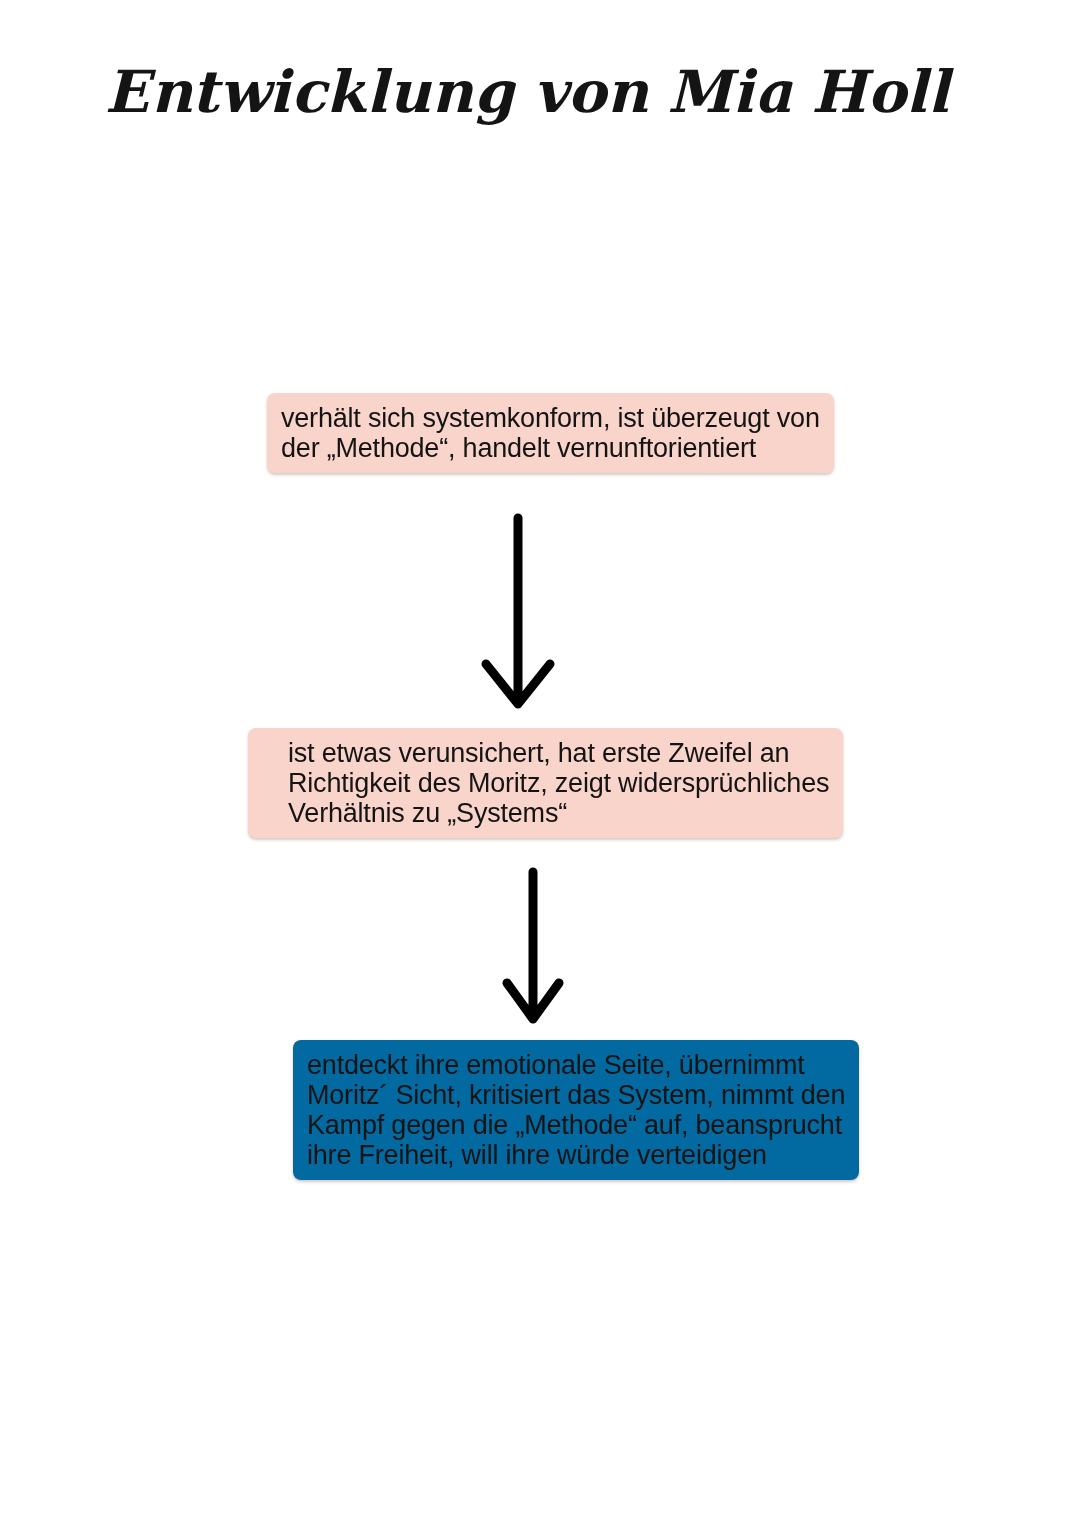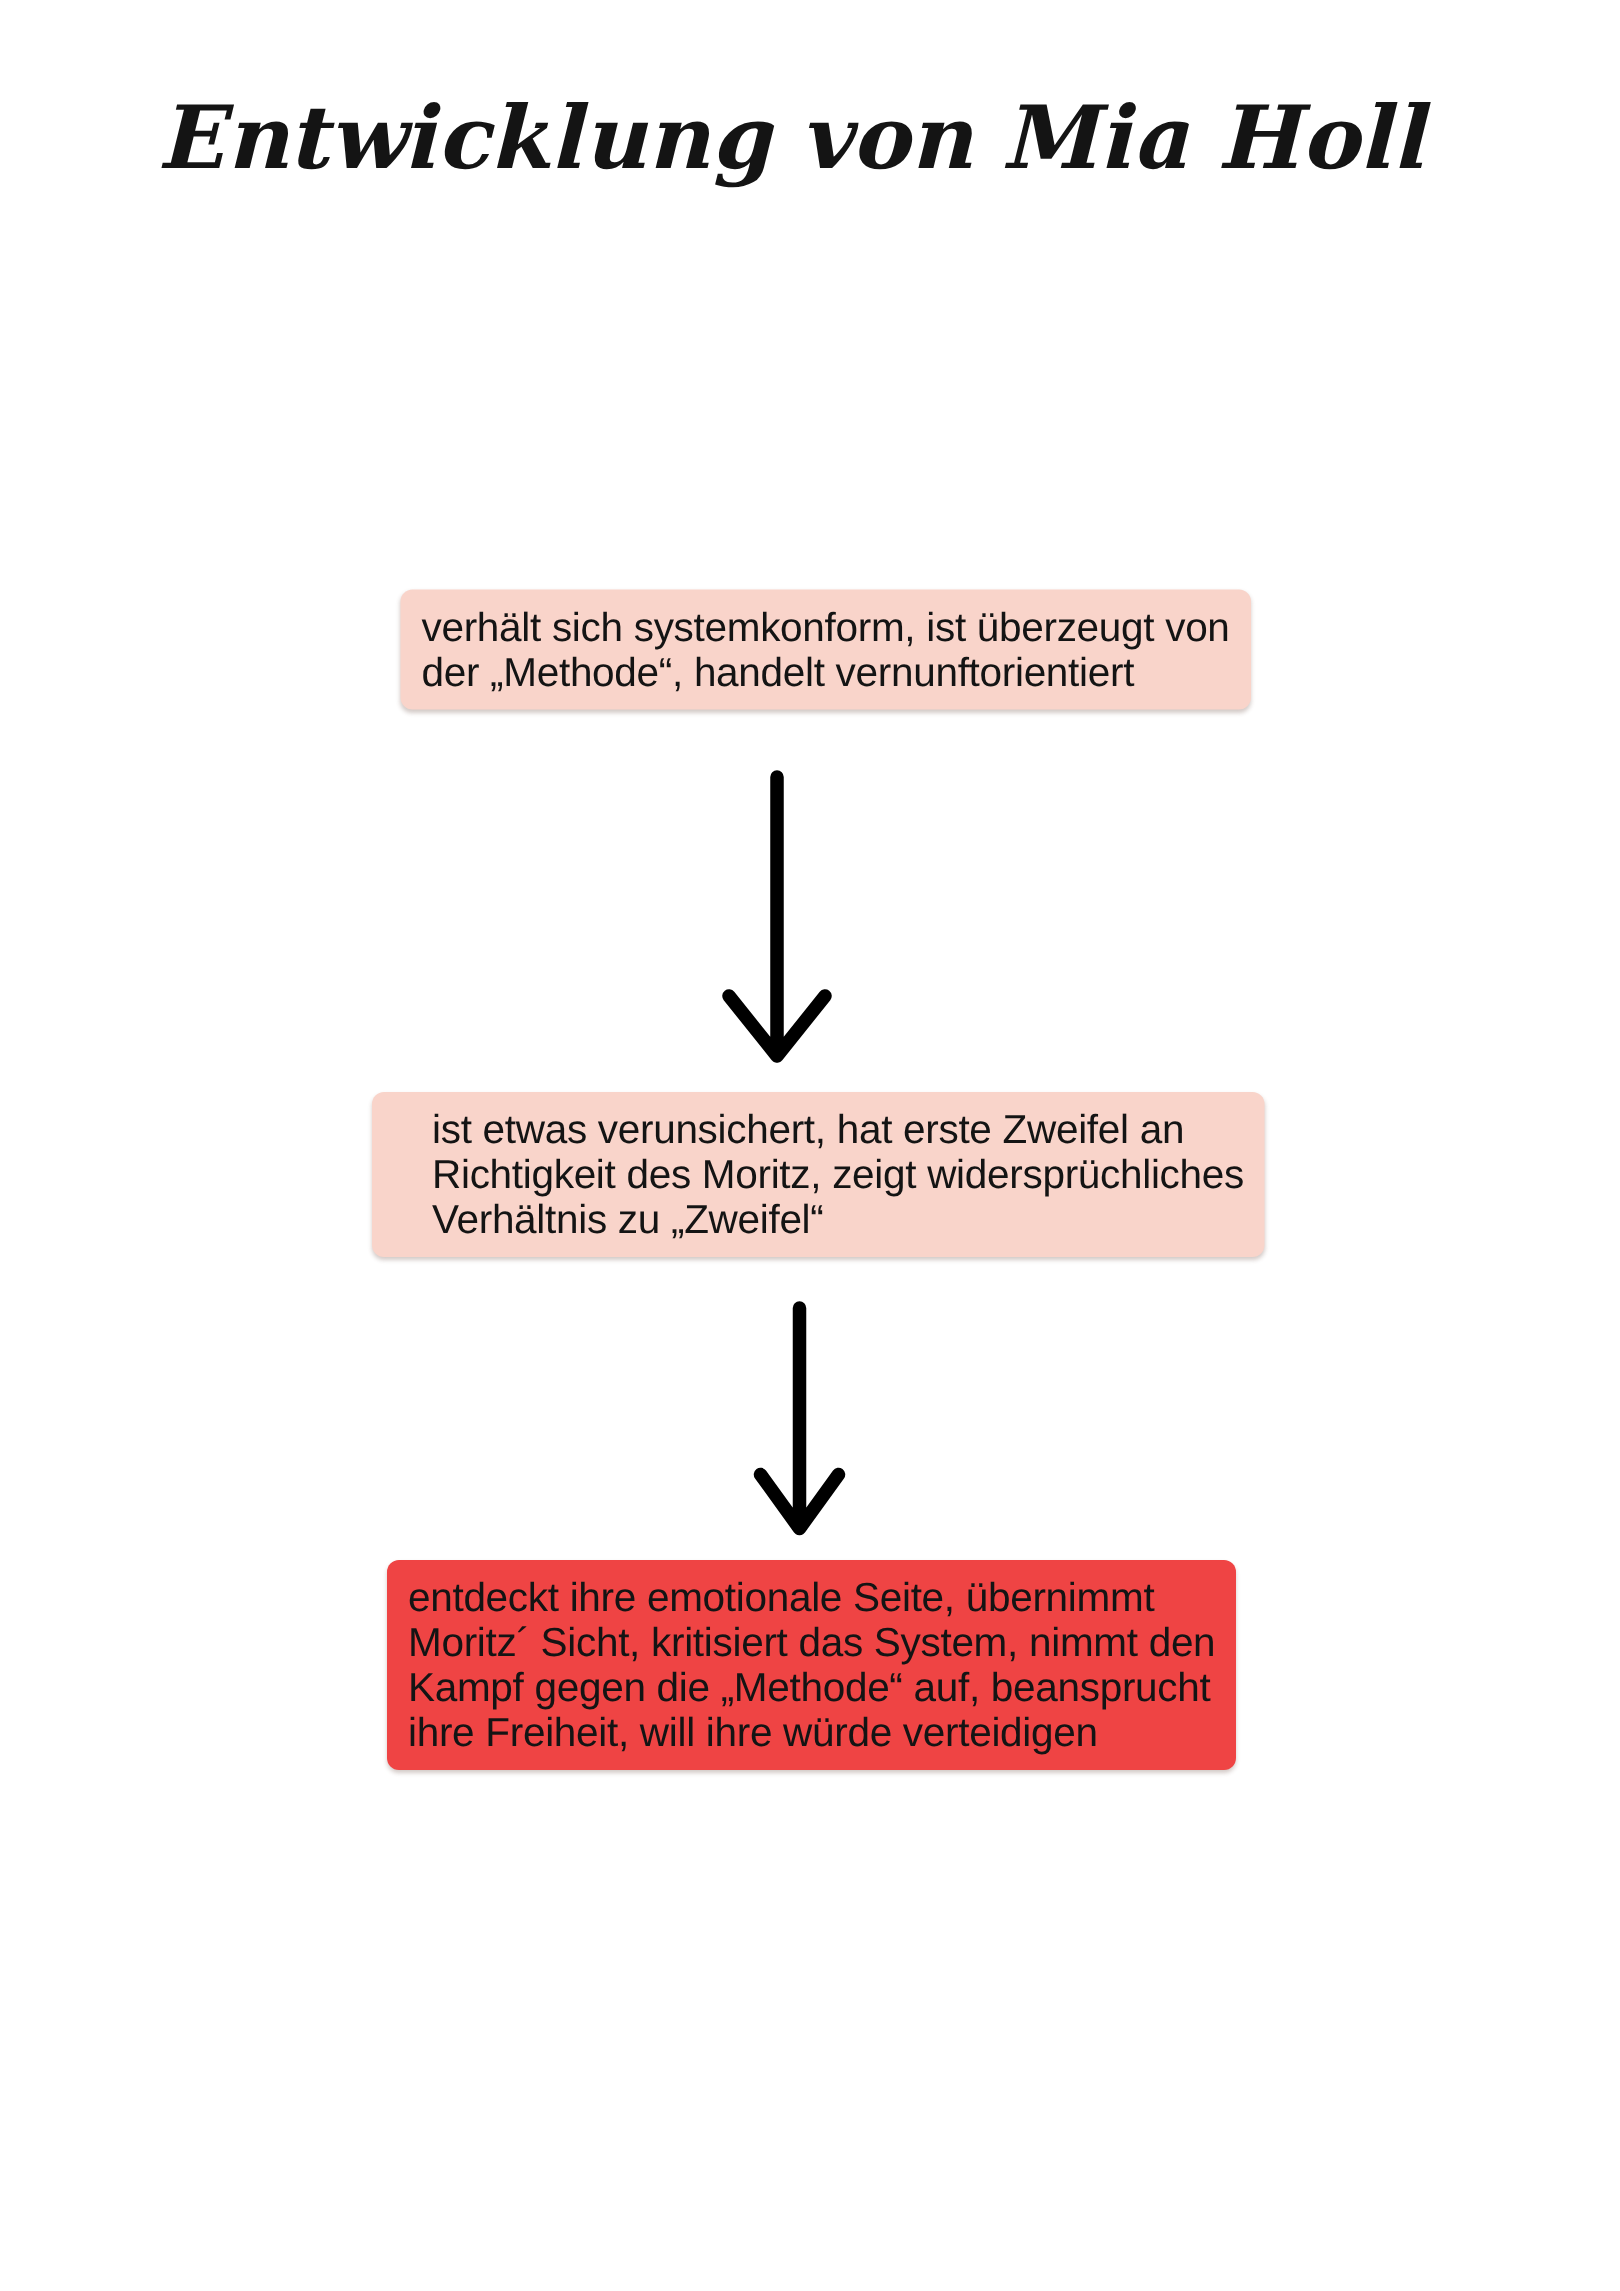--- a/index.html
+++ b/index.html
@@ -72,27 +72,27 @@
     <div class="line">der „Methode“, handelt vernunftorientiert</div>
   </div>
 
   <svg class="arrow arrow-1" width="80" height="200" viewBox="0 0 80 200" aria-hidden="true">
     <path d="M40 8 L40 192 M8 154 L40 194 M72 154 L40 194" fill="none" stroke="#000000" stroke-width="9" stroke-linecap="round" stroke-linejoin="round"></path>
   </svg>
 
   <div class="stage-box box-2" style="background: rgb(249, 212, 202); color: rgb(20, 20, 20);">
     <div class="line">ist etwas verunsichert, hat erste Zweifel an</div>
     <div class="line">Richtigkeit des Moritz, zeigt widersprüchliches</div>
-    <div class="line">Verhältnis zu „Zweifel“</div>
+    <div class="line">Verhältnis zu „Systems“</div>
   </div>
 
   <svg class="arrow arrow-2" width="70" height="160" viewBox="0 0 70 160" aria-hidden="true">
     <path d="M35 6 L35 152 M9 117 L35 153 M61 117 L35 153" fill="none" stroke="#000000" stroke-width="9" stroke-linecap="round" stroke-linejoin="round"></path>
   </svg>
 
-  <div class="stage-box box-3" style="background: #ef4444; color: rgb(20, 20, 20);">
+  <div class="stage-box box-3" style="background: #0369a1; color: rgb(20, 20, 20); margin-left: 35px;">
     <div class="line">entdeckt ihre emotionale Seite, übernimmt</div>
     <div class="line">Moritz´ Sicht, kritisiert das System, nimmt den</div>
     <div class="line">Kampf gegen die „Methode“ auf, beansprucht</div>
     <div class="line">ihre Freiheit, will ihre würde verteidigen</div>
   </div>
 
 </div>
 
 </body></html>

